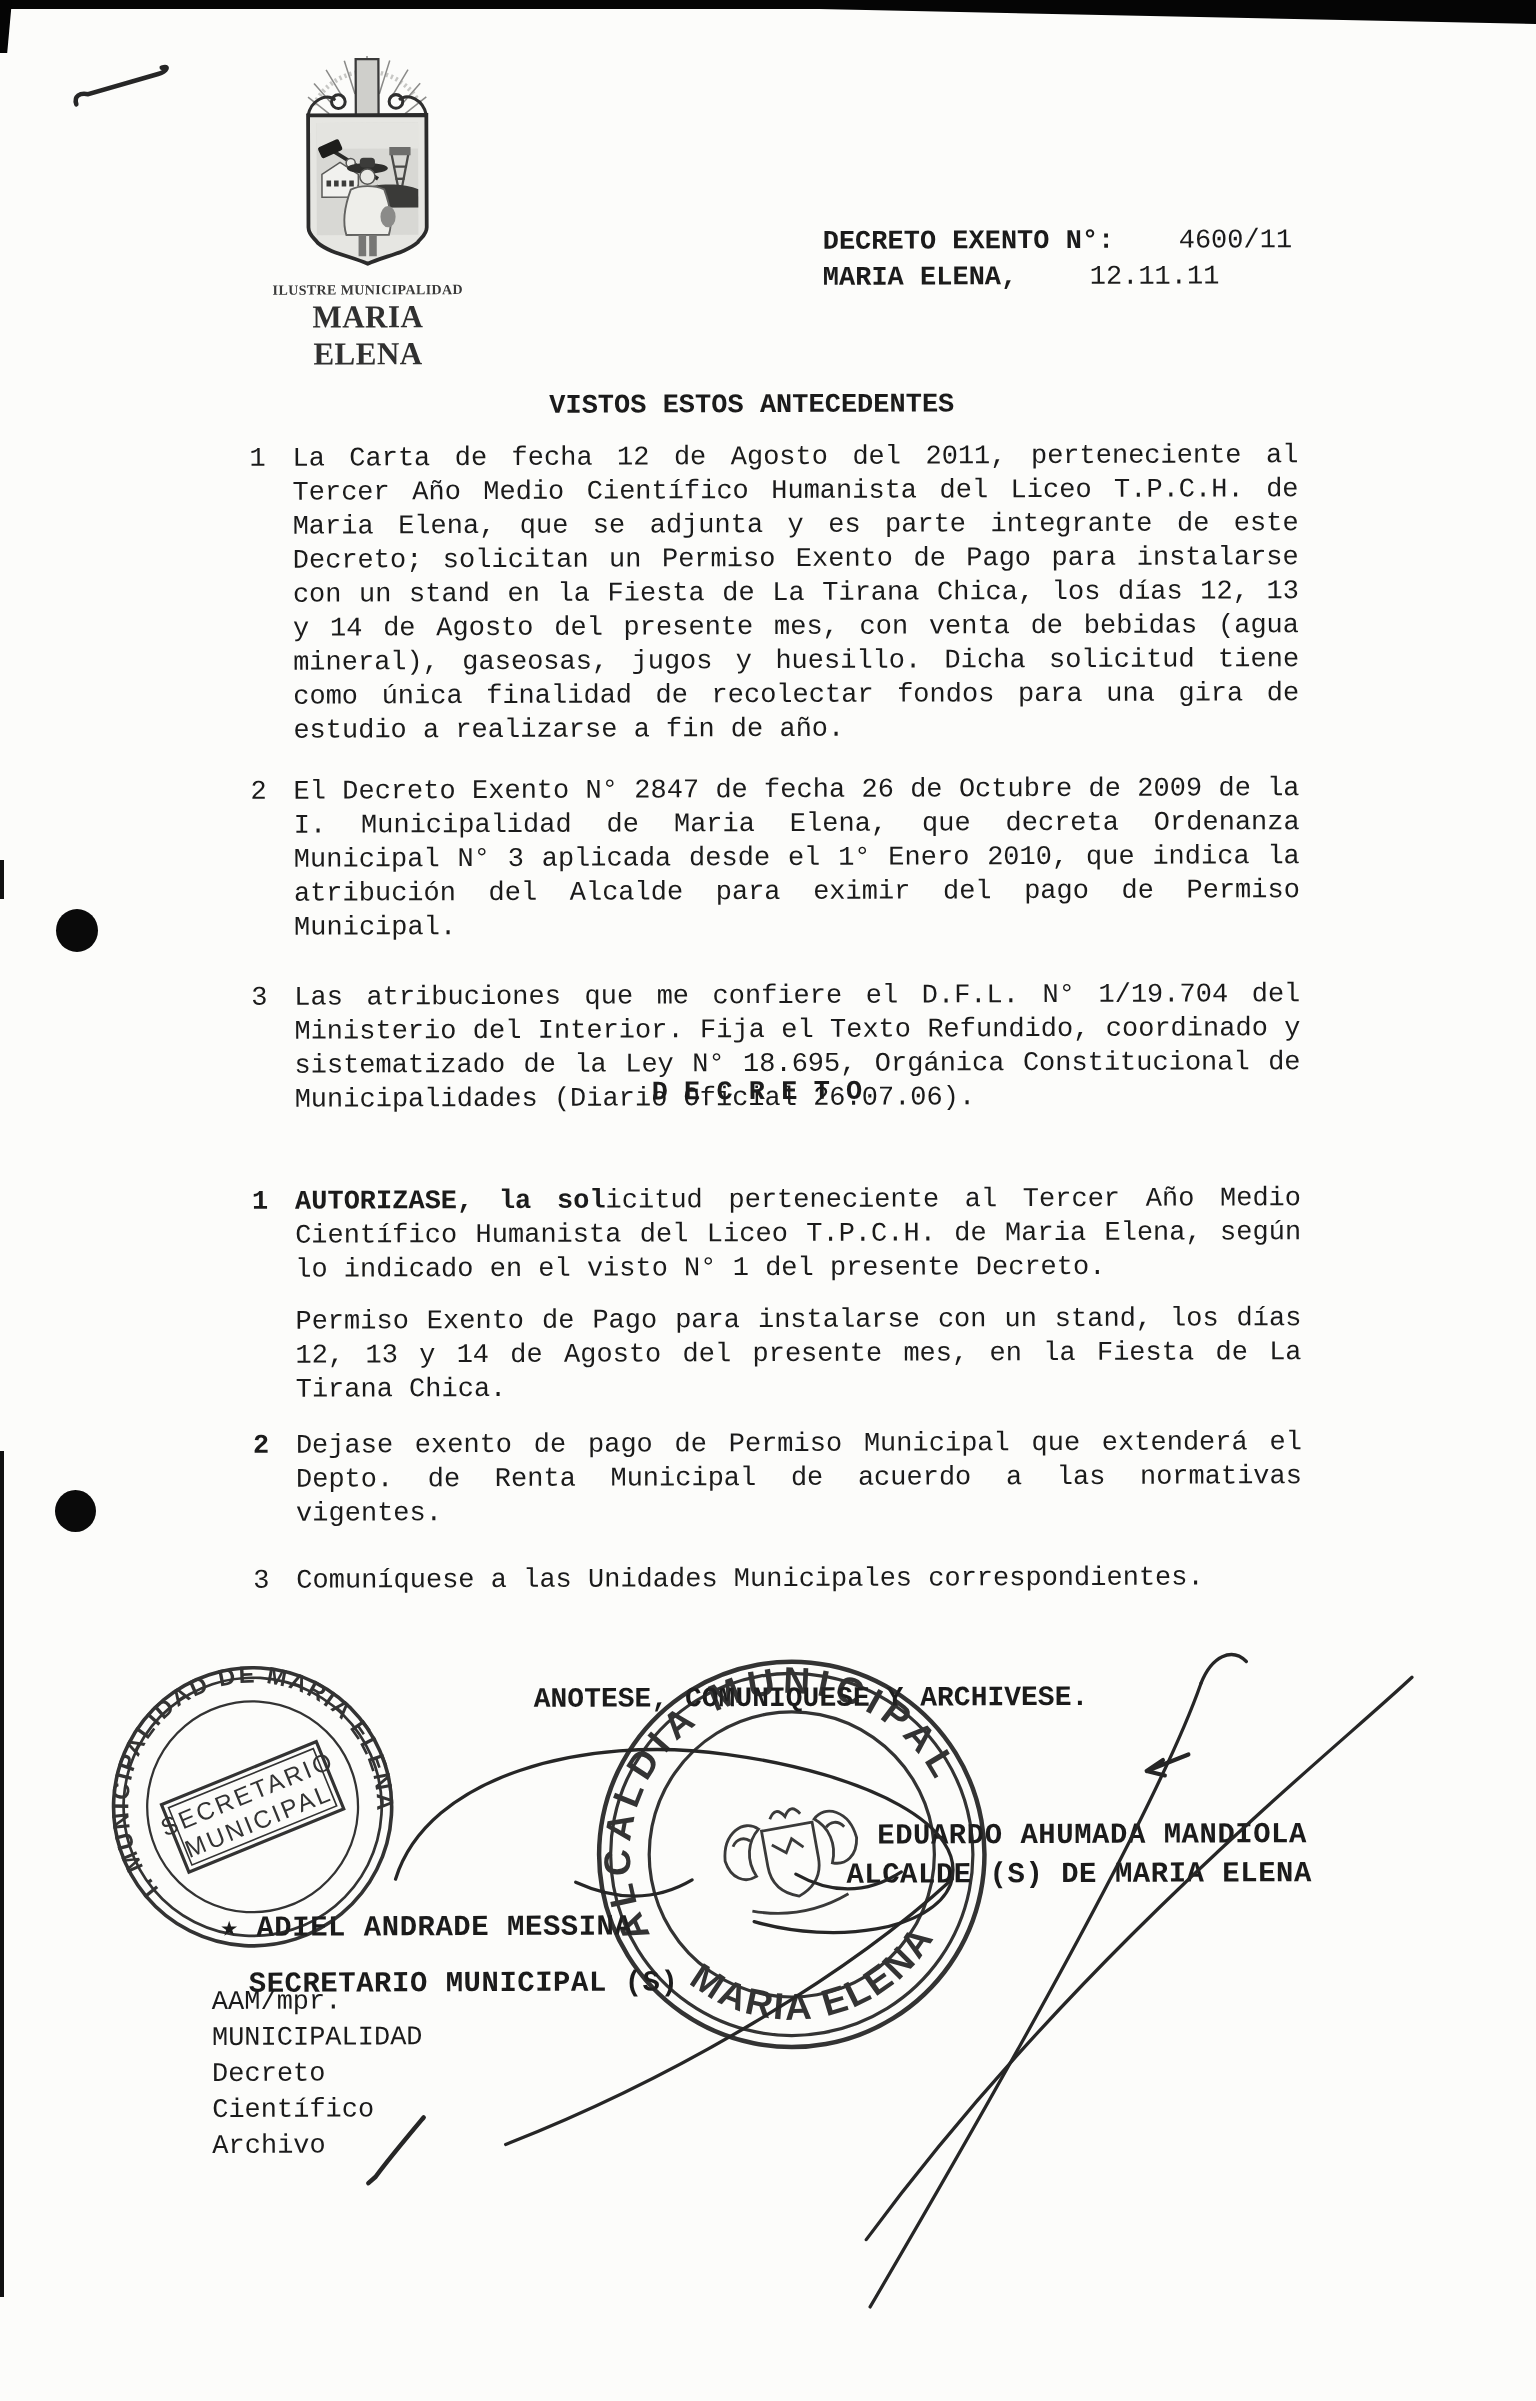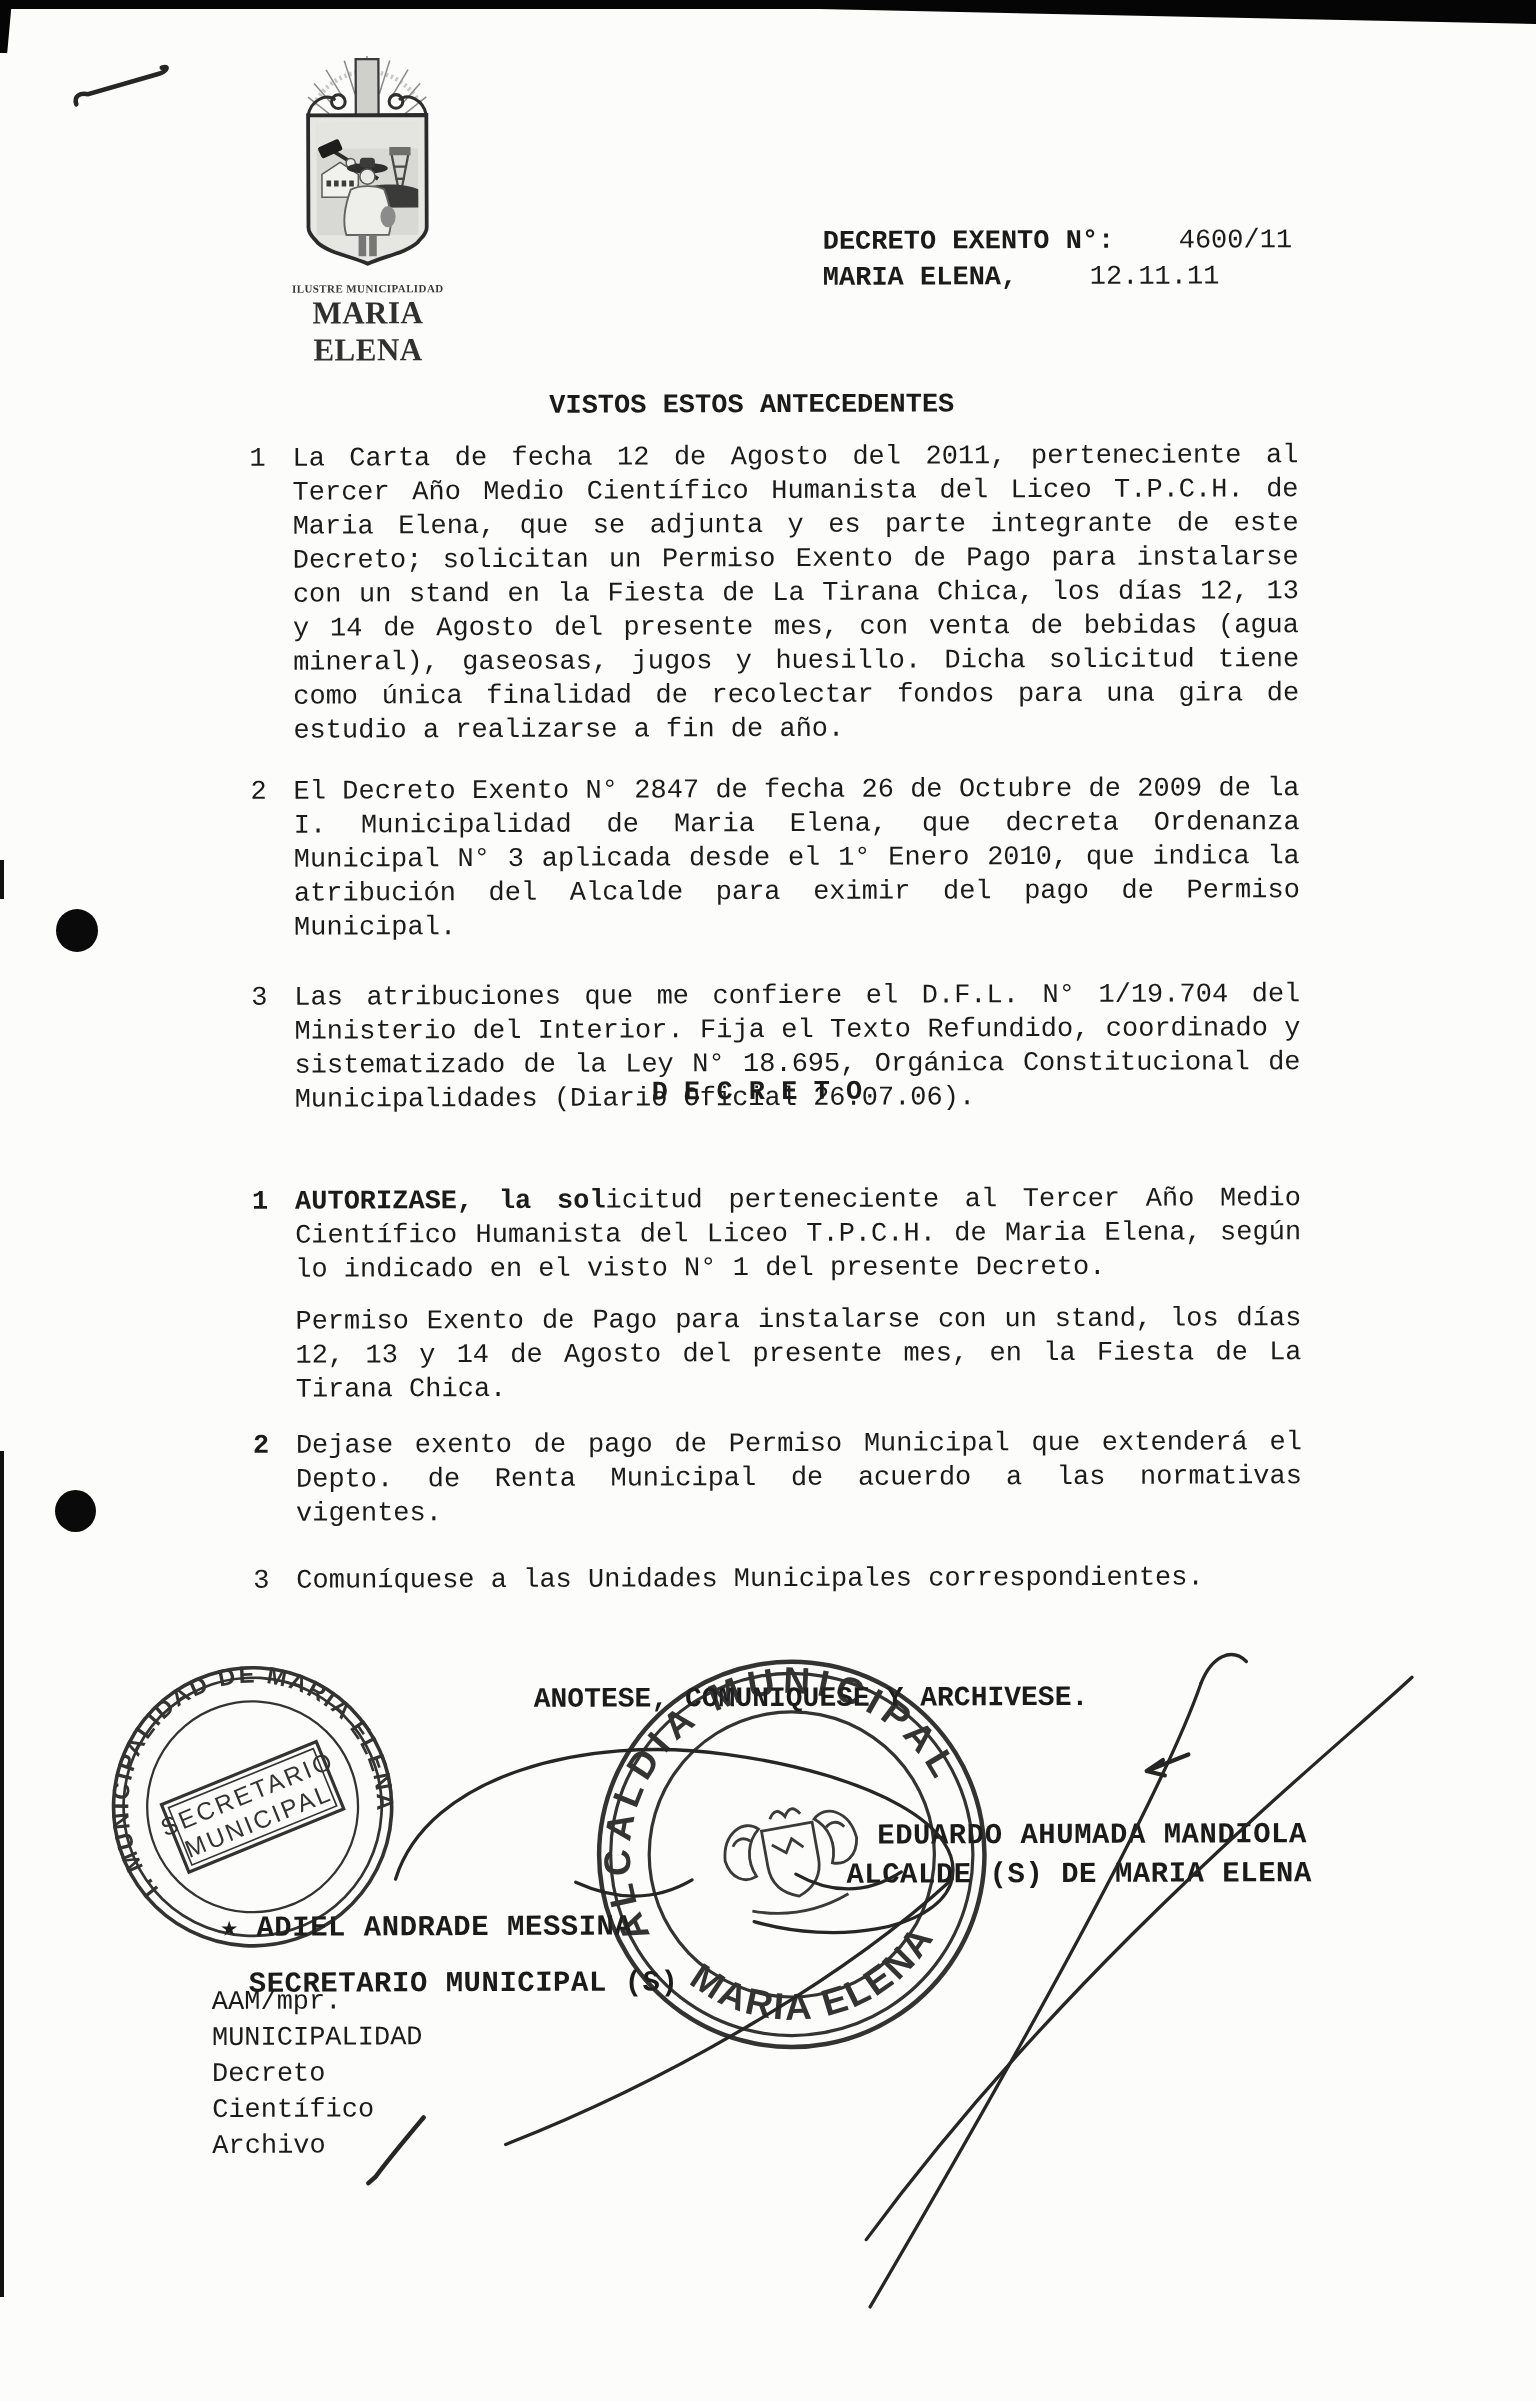--- a/index.html
+++ b/index.html
@@ -29,21 +29,21 @@
   .subpara{margin-top:18px;}
   .decree-head{position:absolute;left:826px;top:224px;font-size:27px;line-height:36px;}
   .decree-head .row{position:relative;height:36px;white-space:nowrap;}
   .decree-head .lbl{font-weight:bold;}
   .decree-head .val{position:absolute;top:0;}
   .sigline{position:absolute;font-weight:bold;font-size:29px;white-space:nowrap;letter-spacing:0.5px;}
   .footer{position:absolute;left:209px;top:1982px;font-size:27px;line-height:36px;}
   
   .logo{position:absolute;left:262px;top:38px;width:218px;text-align:center;
     font-family:"Liberation Serif","DejaVu Serif",serif;color:#2c2c2c;}
-  .logo .inst{font-weight:bold;font-size:11px;letter-spacing:0.4px;margin-top:3.6px;color:#3a3a3a;font-family:Liberation Serif, serif;}
+  .logo .inst{font-weight:bold;font-size:14px;letter-spacing:0.4px;margin-top:3.6px;color:#3a3a3a;font-family:Liberation Serif, serif;}
   .logo .city{font-weight:bold;font-size:32px;letter-spacing:0.5px;transform:scaleX(0.97);color:#303030;}
   .svg-abs{position:absolute;pointer-events:none;}
 </style>
 </head>
 <body>
 
 <div class="page">
   <div class="content">
 
     <div class="logo">

